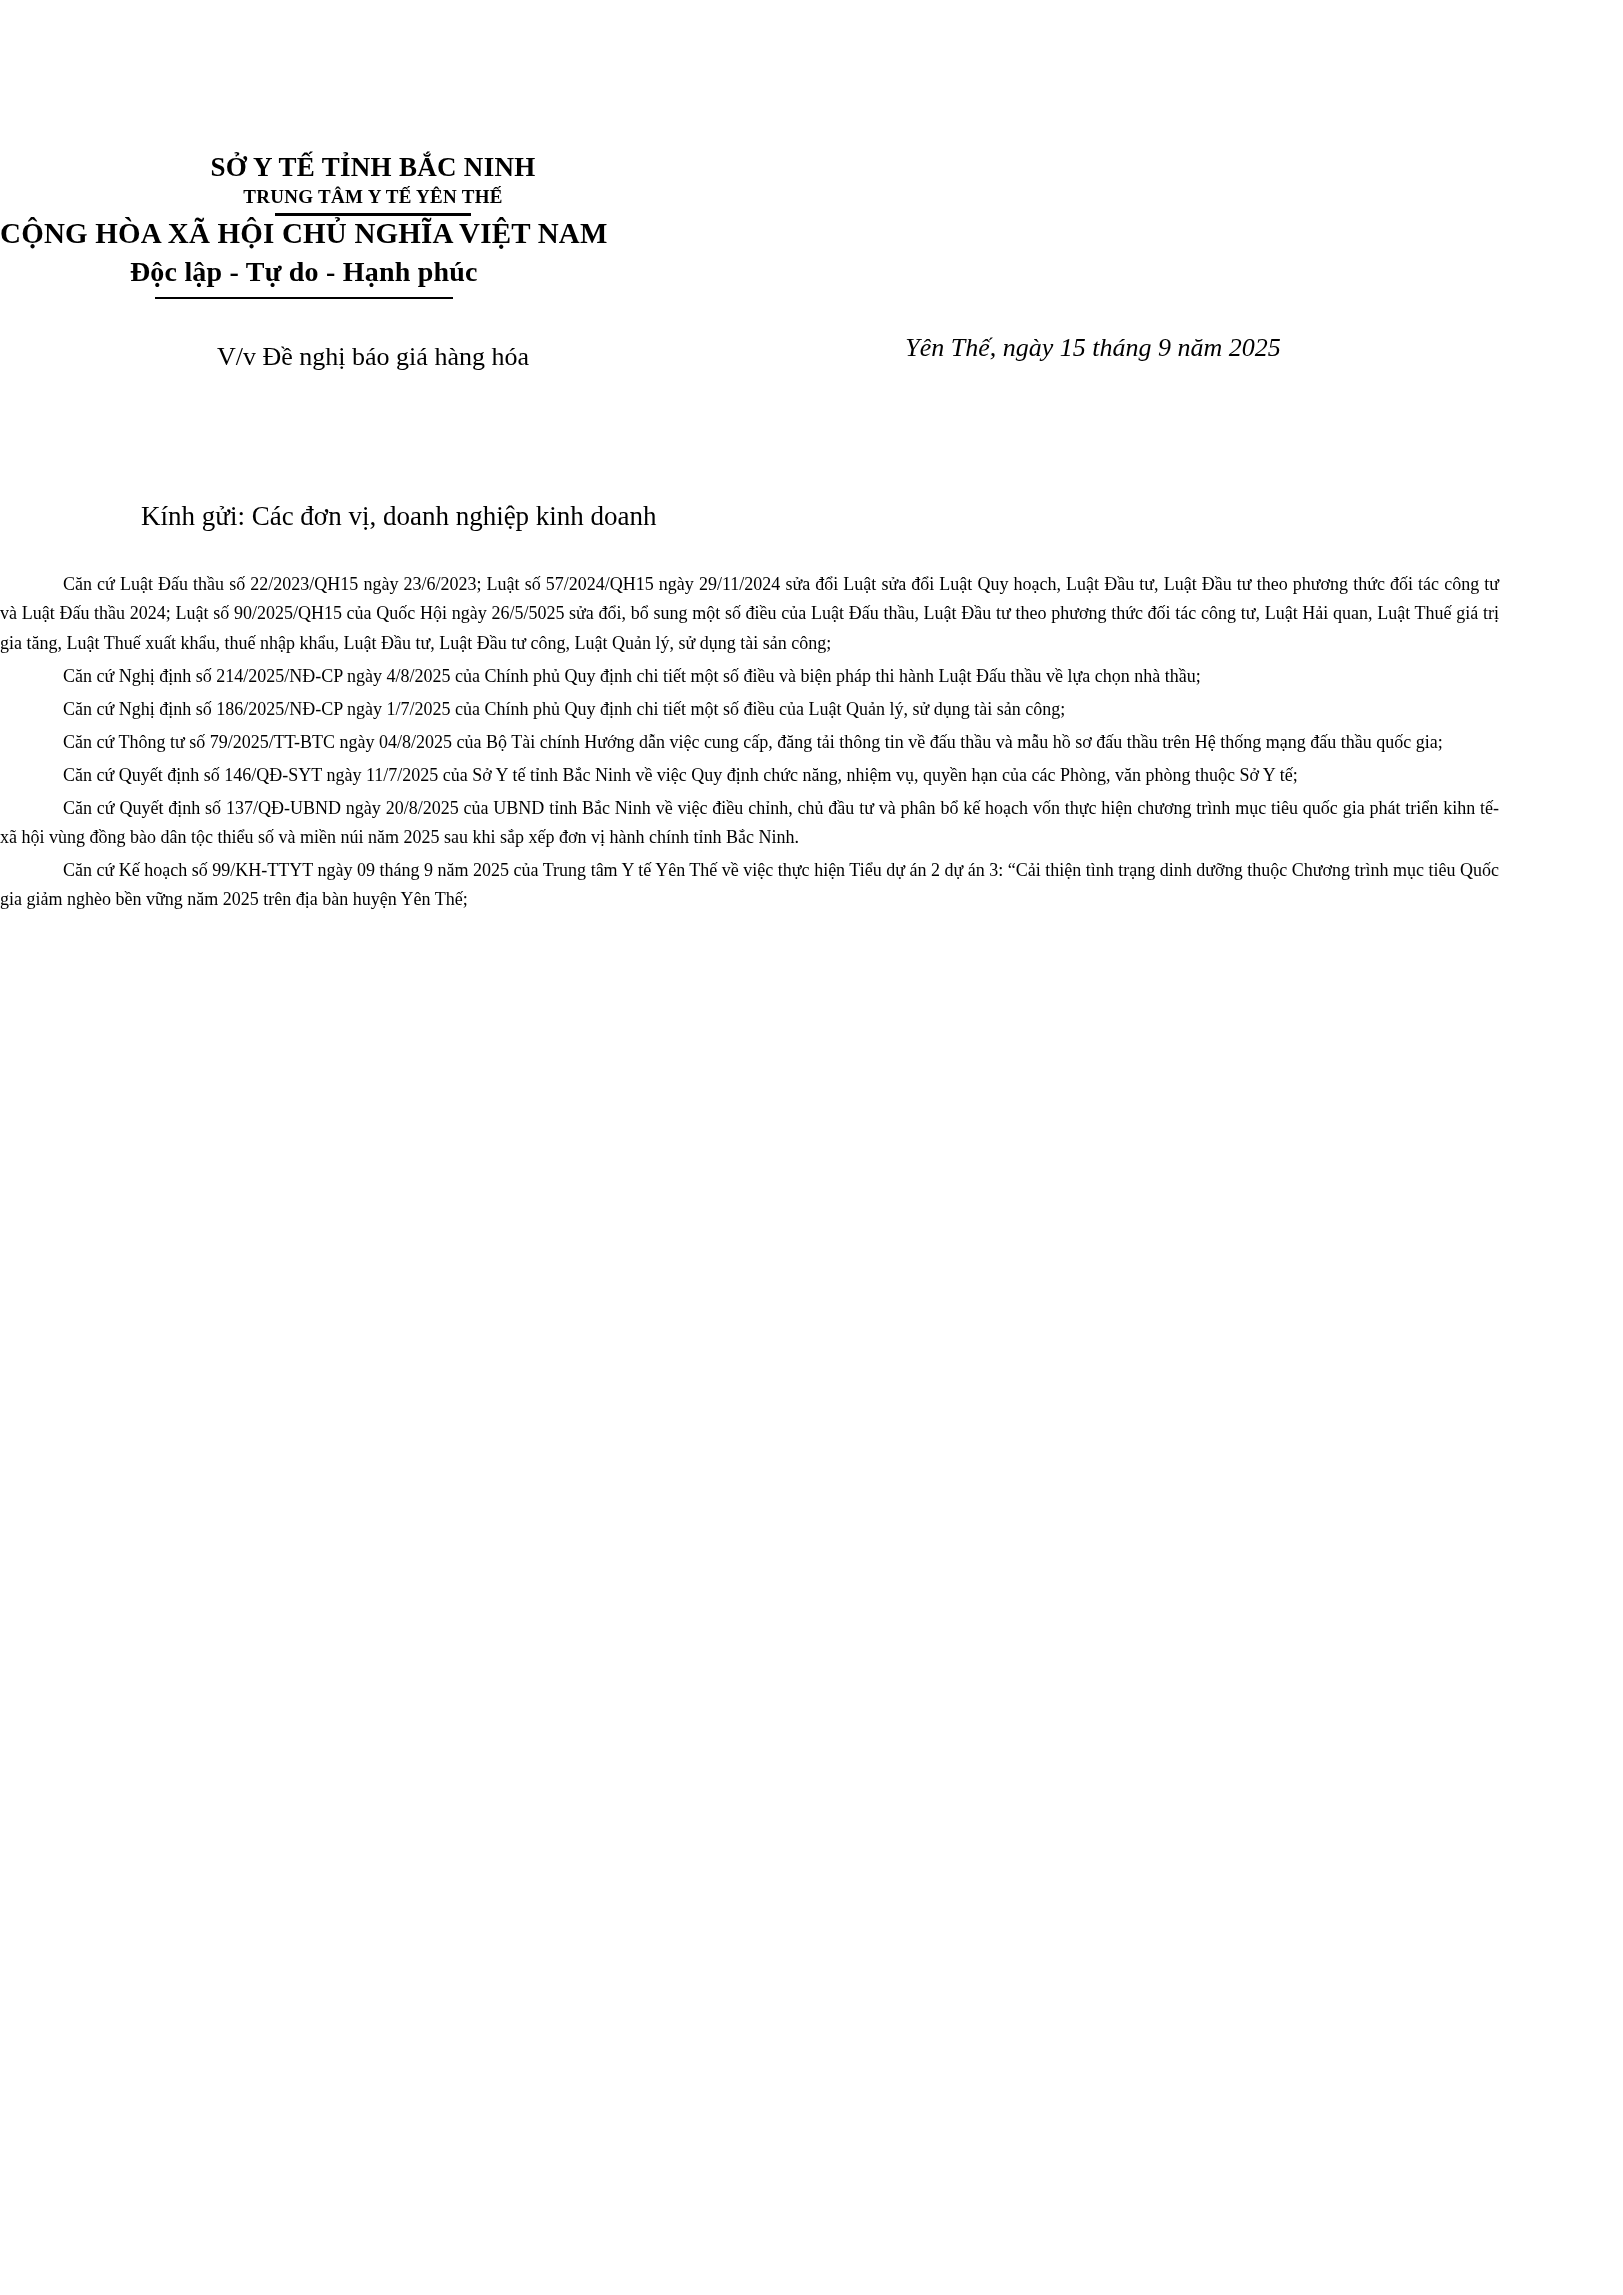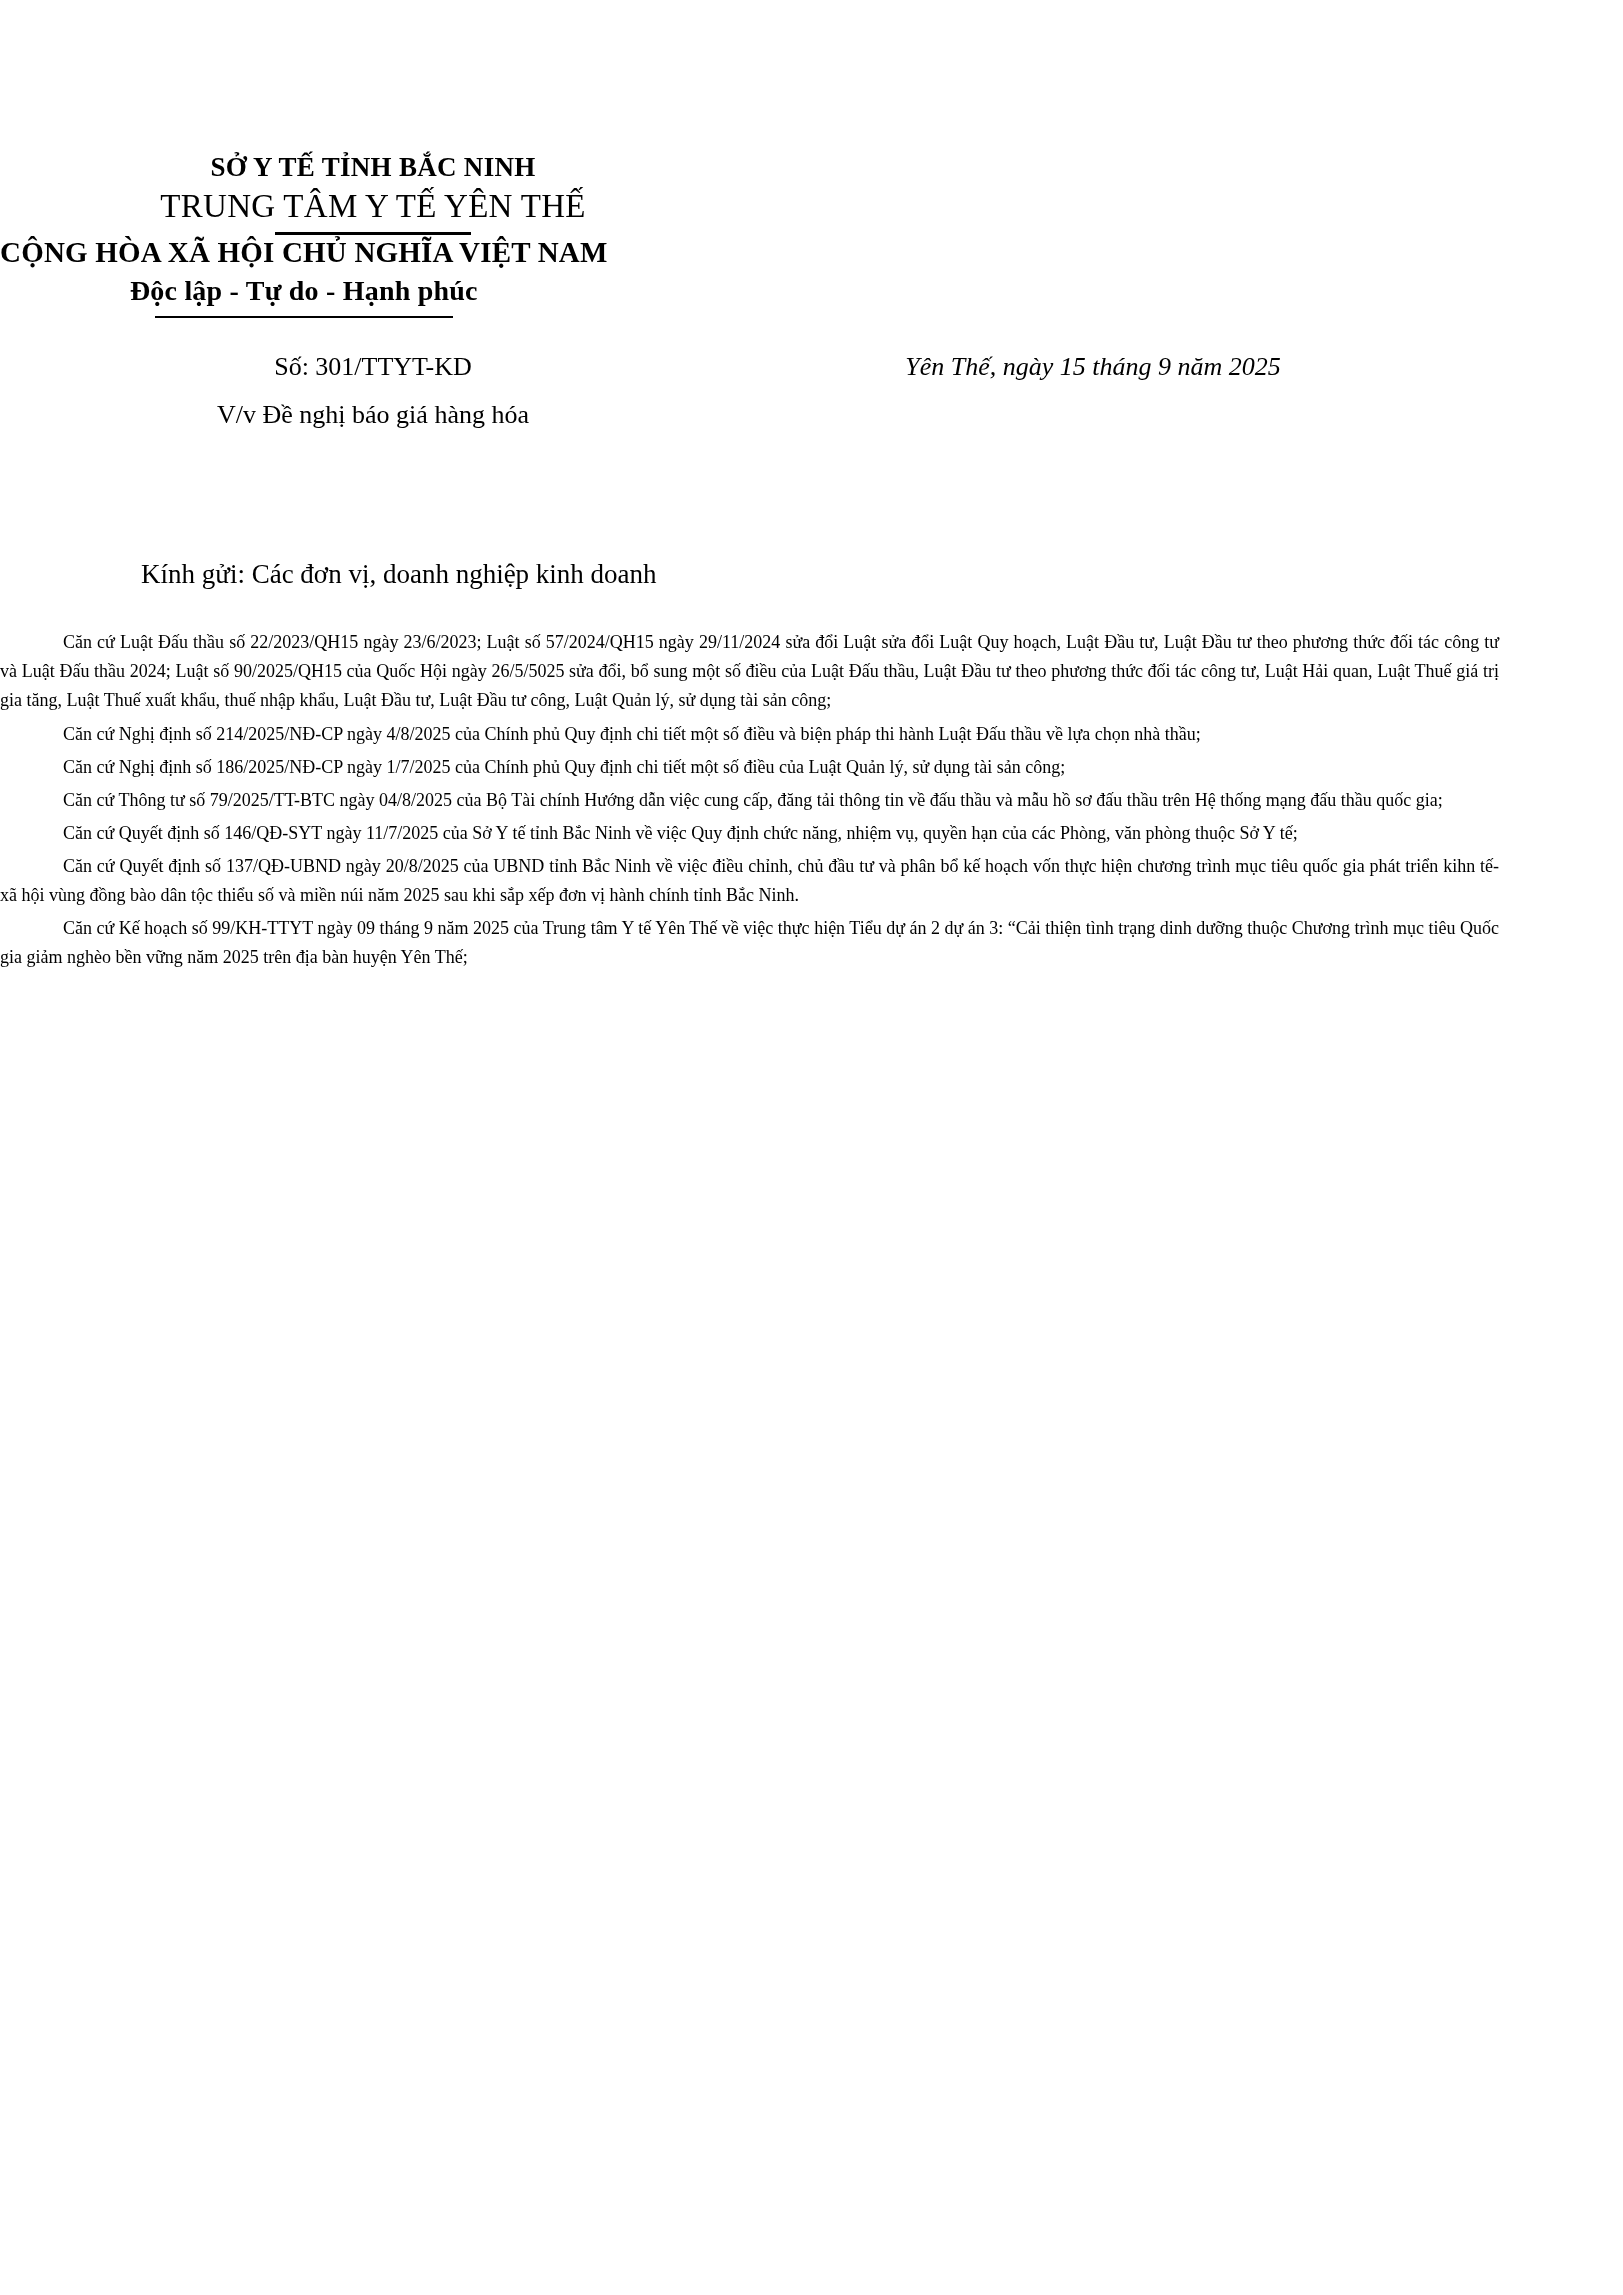--- a/index.html
+++ b/index.html
@@ -44,22 +44,22 @@
     text-align: center;
   }
   .org-line1 {
     font-size: 27px;
     font-weight: bold;
     letter-spacing: 0.3px;
     line-height: 1.18;
     white-space: nowrap;
   }
   .org-line2 {
-    font-size: 33px;
-    font-weight: normal;
+    font-size: 19px;
+    font-weight: bold;
     letter-spacing: 0.3px;
     line-height: 1.35;
     white-space: nowrap;
   }
   .nation-line1 {
     font-size: 29px;
     font-weight: bold;
     letter-spacing: 0.2px;
     line-height: 1.2;
     white-space: nowrap;
@@ -149,21 +149,20 @@
     </div>
     <div class="header-right">
       <div class="nation-line1">CỘNG HÒA XÃ HỘI CHỦ NGHĨA VIỆT NAM</div>
       <div class="nation-line2">Độc lập - Tự do - Hạnh phúc</div>
       <div class="rule rule-right"></div>
     </div>
   </div>
 
   <div class="meta-row">
     <div class="meta-left">
-      <div class="doc-number">Số: 301/TTYT-KD</div>
       <div class="doc-subject">V/v Đề nghị báo giá hàng hóa</div>
     </div>
     <div class="meta-right">
       <div class="doc-date">Yên Thế, ngày 15 tháng 9 năm 2025</div>
     </div>
   </div>
 
   <div class="body-wrap">
     <div class="recipient">Kính gửi: Các đơn vị, doanh nghiệp kinh doanh</div>
 

